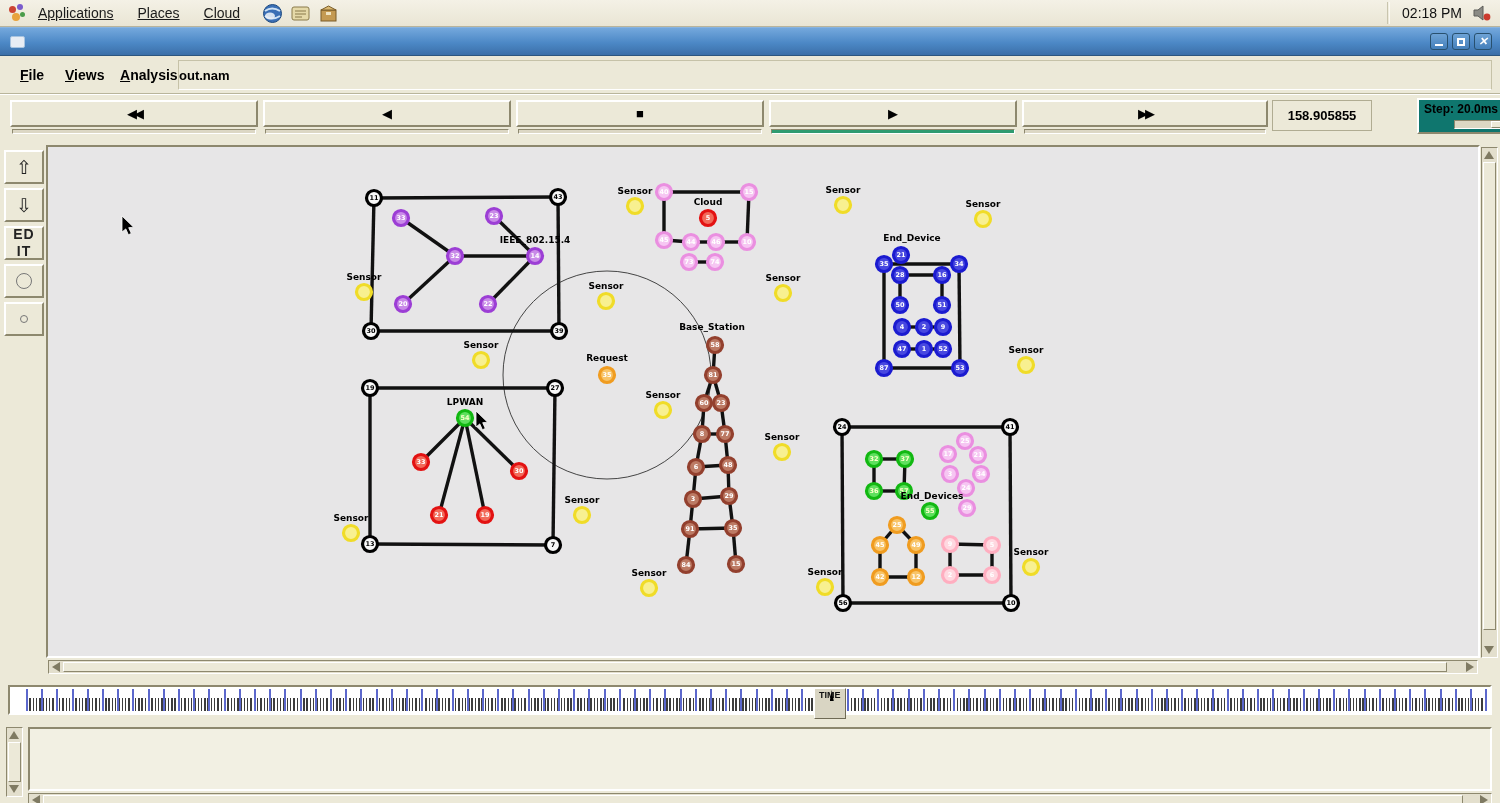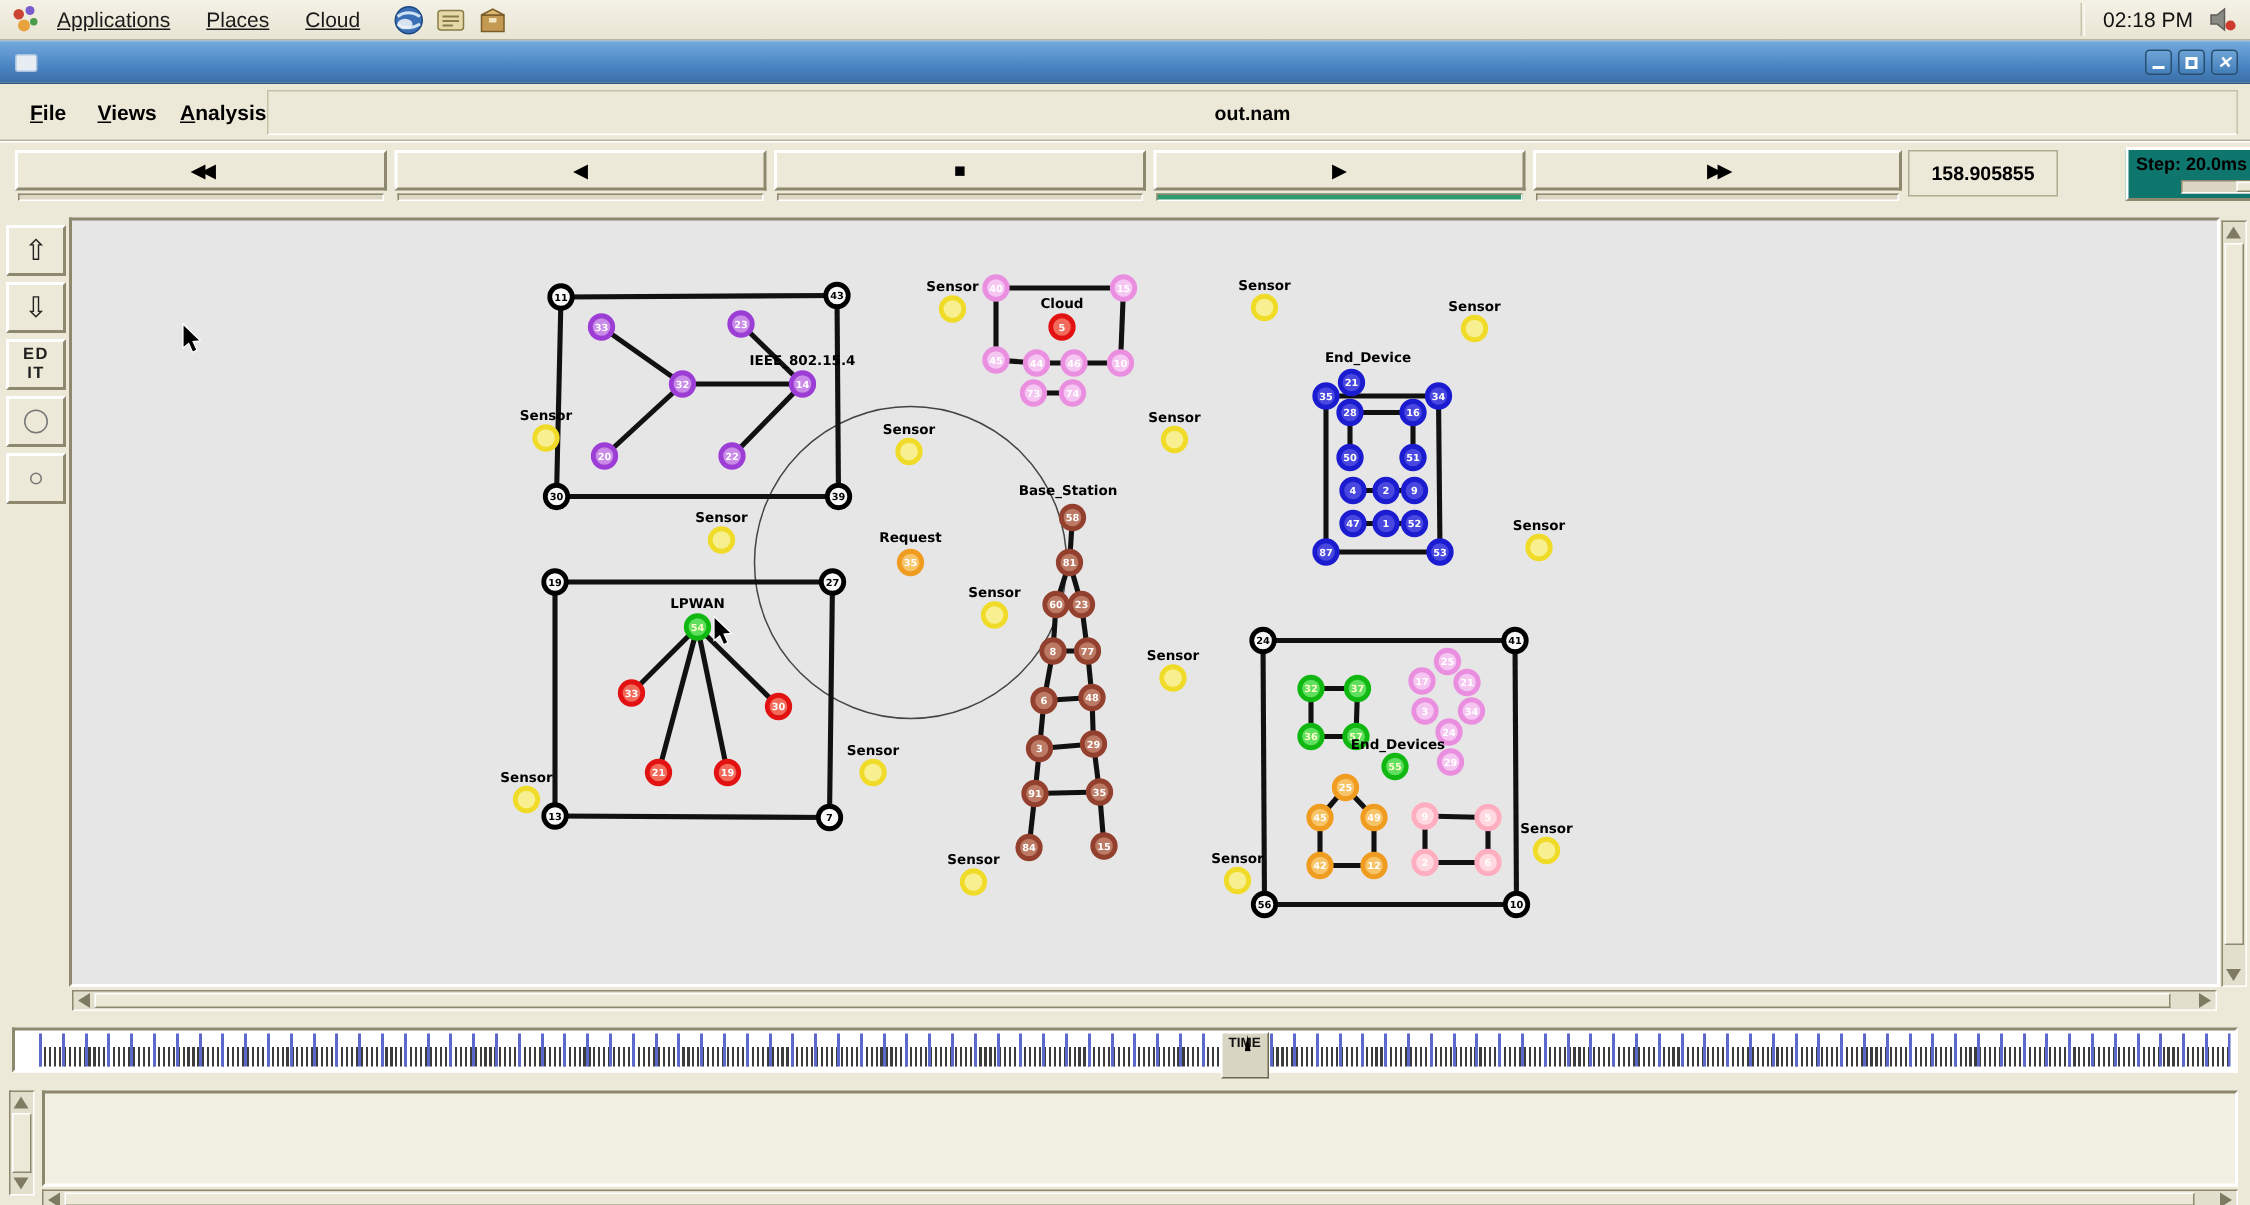--- a/index.html
+++ b/index.html
@@ -39,21 +39,21 @@
                  color:#fff; font-weight:bold; font-size:11px; }
 
   
   .menurow { position:absolute; left:0; top:58px; width:1500px; height:34px; }
   .menubtn { position:absolute; top:2px; height:30px; padding:0 8px; display:flex; align-items:center;
              font-weight:bold; font-size:14px; color:#000; }
   .menubtn span { display:inline-block; }
   .menubtn span::first-letter { text-decoration:underline; }
   .filebar { position:absolute; left:178px; top:2px; width:1314px; height:30px;
              border:1px solid #c6c2a8; border-bottom-color:#fff; background:#ece9d8;
-             display:flex; align-items:center; justify-content:center;
+             display:flex; align-items:center; 
              font-weight:bold; font-size:13px; }
   .groove { position:absolute; left:0; top:93px; width:1500px; height:2px;
             border-top:1px solid #b9b59b; border-bottom:1px solid #fff; }
 
   
   .controls { position:absolute; left:0; top:96px; width:1500px; height:42px; }
   .pbtn { position:absolute; top:4px; height:27px; background:#ece9d8;
           border:2px solid; border-color:#fff #8d886e #8d886e #fff;
           display:flex; align-items:center; justify-content:center;
           font-size:13px; color:#000; }
@@ -70,21 +70,21 @@
   .stepslider { position:absolute; right:4px; bottom:3px; width:72px; height:9px;
                 background:#dcd7c4; border:1px solid; border-color:#8d886e #fff #fff #8d886e; }
   .stepthumb { position:absolute; left:36px; top:0; width:22px; height:7px; background:#ece9d8;
                border:1px solid; border-color:#fff #8d886e #8d886e #fff; }
 
   
   .toolbtn { position:absolute; left:4px; width:40px; height:34px; background:#ece9d8;
              border:2px solid; border-color:#fff #8d886e #8d886e #fff;
              display:flex; align-items:center; justify-content:center; color:#222; }
   .toolbtn .arrowglyph { font-size:19px; line-height:1; }
-  .editlbl { font-size:11px; font-weight:bold; letter-spacing:1px; text-align:center; line-height:1.2; white-space:pre; }
+  .editlbl { font-size:14px; font-weight:bold; letter-spacing:1px; text-align:center; line-height:1.2; white-space:pre; }
   .circ-big { width:16px; height:16px; border:1.5px solid #777; border-radius:50%; }
   .circ-small { width:8px; height:8px; border:1.5px solid #777; border-radius:50%; }
 
   
   .canvas { position:absolute; left:46px; top:145px; width:1434px; height:513px;
             background:#e7e6e7; border:2px solid; border-color:#8d886e #fff #fff #8d886e; }
   .canvas svg { position:absolute; left:0; top:0; }
   .nodelabel { font-family:"DejaVu Sans", sans-serif; font-weight:bold; font-size:9px; fill:#000; }
   .nodenum  { font-family:"DejaVu Sans", sans-serif; font-weight:bold; font-size:6.5px; }
 

